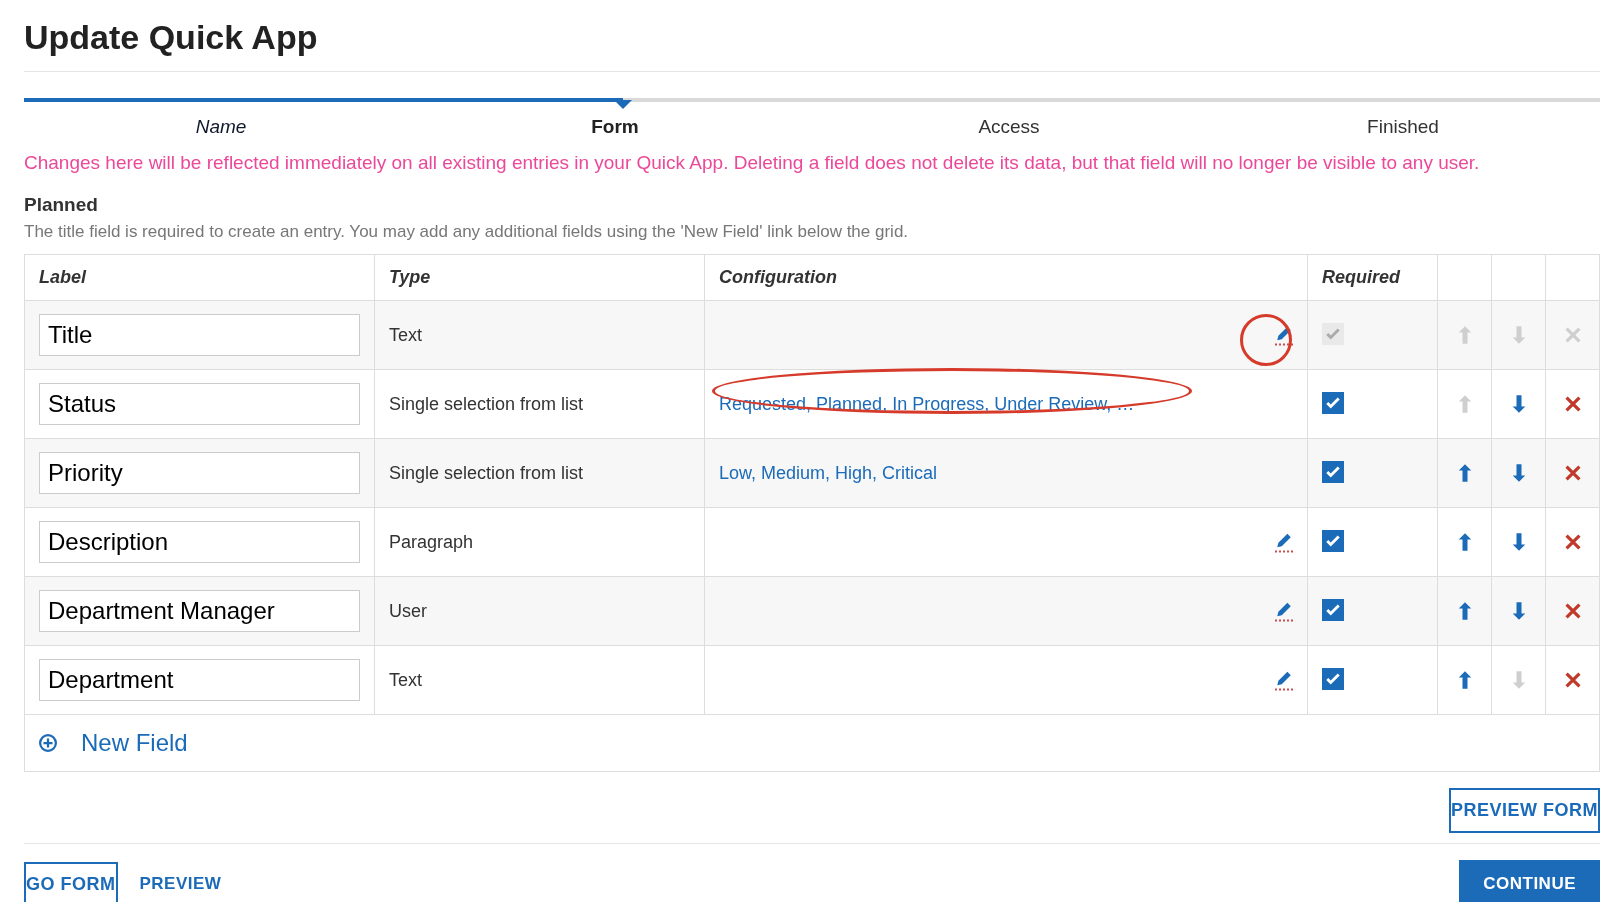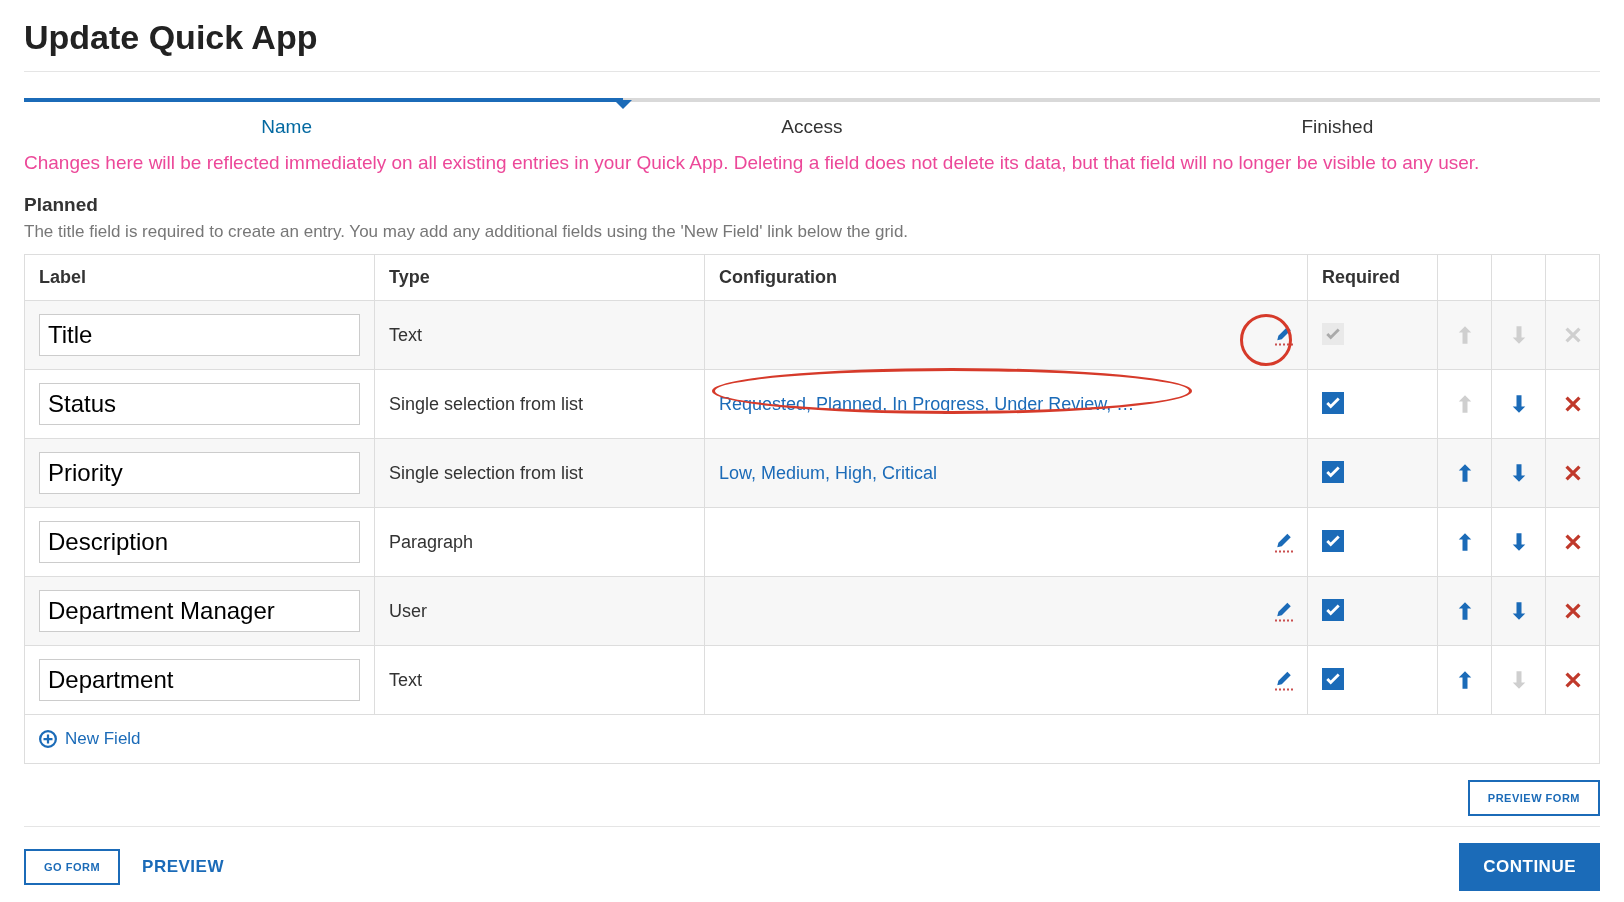--- a/index.html
+++ b/index.html
@@ -47,21 +47,21 @@
     border-left: 9px solid transparent;
     border-right: 9px solid transparent;
     border-top: 9px solid #1b6bb8;
   }
   .stepper-labels {
     display: flex;
     margin-top: 14px;
     font-size: 19px;
   }
   .step { flex: 1; text-align: center; }
-  .step.completed { color: #0369a1; cursor: pointer; }
+  .step.completed { color: #0f172a; cursor: pointer; font-style: italic; }
   .step.active { color: #222; font-weight: 700; }
   .step.future { color: #333; }
 
   .intro {
     font-size: 19px;
     color: #ec4899;
     margin: 14px 0 20px 0;
   }
   .section-h {
     font-size: 19px;
@@ -80,21 +80,21 @@
     border-collapse: collapse;
     border: 1px solid #ddd;
     font-size: 18px;
   }
   table.fields th, table.fields td {
     border: 1px solid #ddd;
     padding: 12px 14px;
     text-align: left;
     vertical-align: middle;
   }
-  table.fields th { font-weight: 700; background: #fff; }
+  table.fields th { font-weight: 700; background: #fff; font-style: italic; }
   table.fields tbody tr:nth-child(odd) { background: #f7f7f7; }
   table.fields tbody tr:nth-child(even) { background: #fff; }
 
   .col-label { width: 350px; }
   .col-type  { width: 330px; }
   .col-config{ width: auto; }
   .col-req   { width: 130px; text-align: center; }
   .col-icon  { width: 54px; text-align: center; padding: 0; }
 
   td.center, th.center { text-align: center; }
@@ -152,48 +152,48 @@
   }
   .req-box.locked {
     background: #e9e9e9;
     color: #aaa;
     cursor: default;
   }
 
   
   .new-field {
     color: #1b6bb8;
-    font-size: 17px;
+    font-size: 24px;
     padding: 14px;
     cursor: pointer;
     display: flex;
     align-items: center;
-    gap: 8px;
+    gap: 24px;
   }
 
   
   .anno-circle {
     position: absolute;
     border: 3px solid #d63a2a;
     border-radius: 50%;
     pointer-events: none;
   }
 
   
   .footer-right {
     display: flex;
     justify-content: flex-end;
     margin: 16px 0 8px 0;
   }
   .btn-outline {
     border: 2px solid #1b6bb8;
     color: #1b6bb8;
     background: #fff;
-    padding: 10px 18px;
-    font-size: 11px;
+    padding: 10px 0;
+    font-size: 18px;
     font-weight: 600;
     letter-spacing: 0.5px;
     cursor: pointer;
   }
   .bottom-bar {
     display: flex;
     align-items: center;
     gap: 18px;
     border-top: 1px solid #e5e5e5;
     padding-top: 16px;
@@ -231,20 +231,21 @@
 <h1 class="page-title">Update Quick App</h1>
 <hr class="thin">
 
 <div class="stepper">
   <div class="stepper-track">
     <div class="stepper-progress"></div>
   </div>
   <div class="stepper-caret"></div>
   <div class="stepper-labels">
     <div class="step completed">Name</div>
+    <div class="step active">Form</div>
     <div class="step future">Access</div>
     <div class="step future">Finished</div>
   </div>
 </div>
 
 <p class="intro">Changes here will be reflected immediately on all existing entries in your Quick App. Deleting a field does not delete its data, but that field will no longer be visible to any user.</p>
 
 <p class="section-h">Planned</p>
 <p class="section-sub">The title field is required to create an entry. You may add any additional fields using the 'New Field' link below the grid.</p>
 

